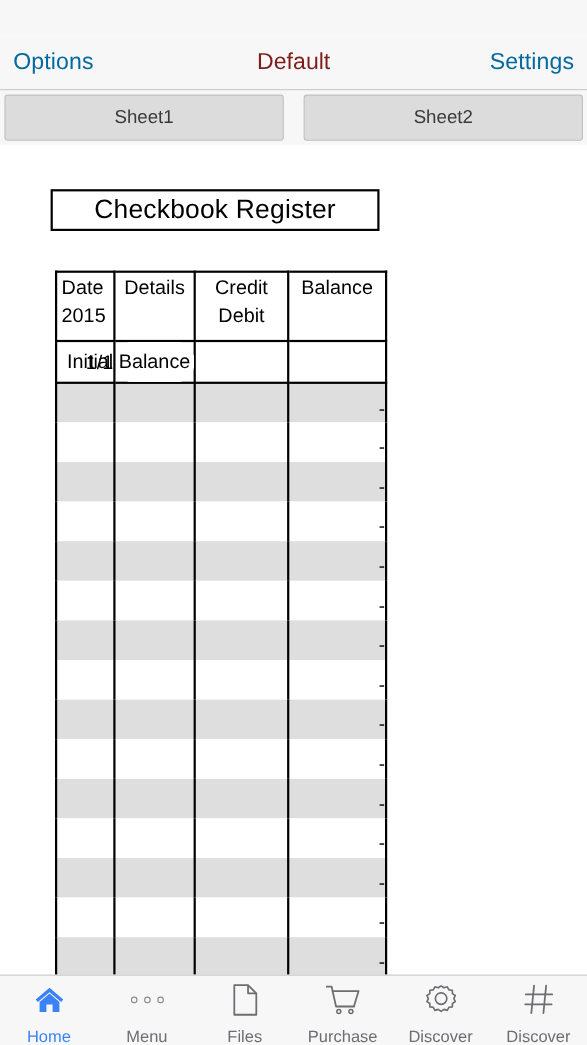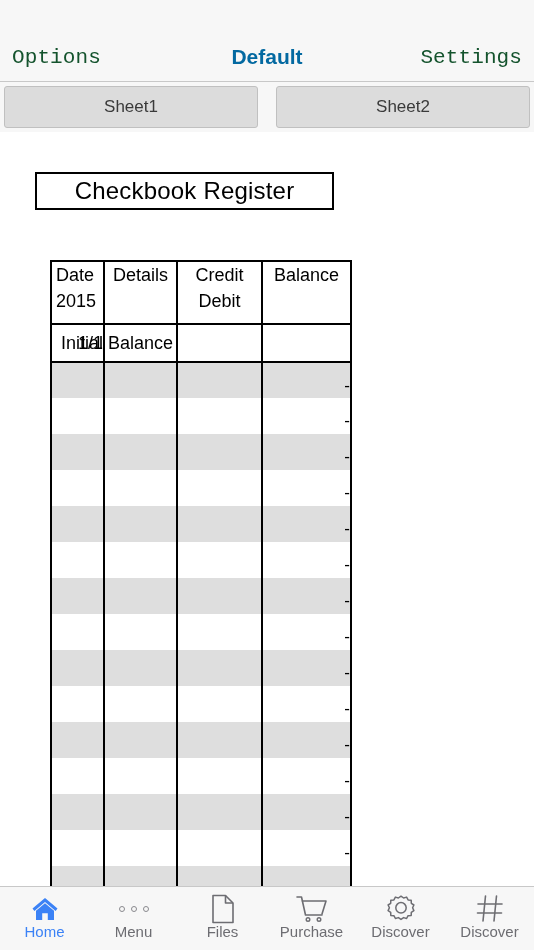--- a/index.html
+++ b/index.html
@@ -31,35 +31,35 @@
     background: #f7f7f7;
     border-bottom: 1px solid #c8c8c8;
     display: flex;
     align-items: center;
     justify-content: space-between;
     padding: 0 12px;
     position: relative;
   }
   .nav-btn {
     font-size: 21px;
-    color: #14532d;
+    color: #0369a1;
     letter-spacing: 0.1px;
     white-space: nowrap;
     cursor: pointer;
     background: none;
     border: none;
-    font-family: Liberation Mono, monospace;
+    font-family: Liberation Sans, sans-serif;
   }
   .nav-title {
     position: absolute;
     left: 0; right: 0;
     text-align: center;
     font-size: 21px;
-    font-weight: bold;
-    color: #0369a1;
+    font-weight: normal;
+    color: #7f1d1d;
     pointer-events: none;
   }
 
   
   .sheet-tabs {
     height: 50px;
     background: #f7f7f7;
     display: flex;
     align-items: center;
     padding: 4px 4px 5px 4px;
@@ -84,41 +84,41 @@
   .sheet-body {
     position: relative;
     background: #ffffff;
     height: 768px;
     overflow: hidden;
   }
 
   
   .title-box {
     position: absolute;
-    left: 35px;
+    left: 46px;
     top: 40px;
     width: 299px;
     height: 38px;
     border: 2px solid #000;
     display: flex;
     align-items: center;
     justify-content: center;
     background: #fff;
   }
   .title-box span {
     font-size: 24px;
     color: #000;
     letter-spacing: 0.2px;
   }
 
   
   .register {
     position: absolute;
     left: 50px;
-    top: 128px;
+    top: 114px;
     width: 300px;
     border-collapse: collapse;
     table-layout: fixed;
   }
   .register td, .register th {
     border: 2px solid #000;
     padding: 0;
     font-weight: normal;
     background-clip: padding-box;
   }
@@ -211,21 +211,21 @@
     cursor: pointer;
     text-decoration: none;
   }
   .tab-icon {
     height: 30px;
     display: flex;
     align-items: center;
     justify-content: center;
   }
   .tab-label {
-    margin-top: 0;
+    margin-top: 11px;
     font-size: 15px;
     color: #6d6d72;
     line-height: 1;
   }
   .tab-item.active .tab-label { color: #3b82f6; }
 
   .dots { display: flex; gap: 6px; align-items: center; }
   .dots i {
     display: block;
     width: 6px; height: 6px;

